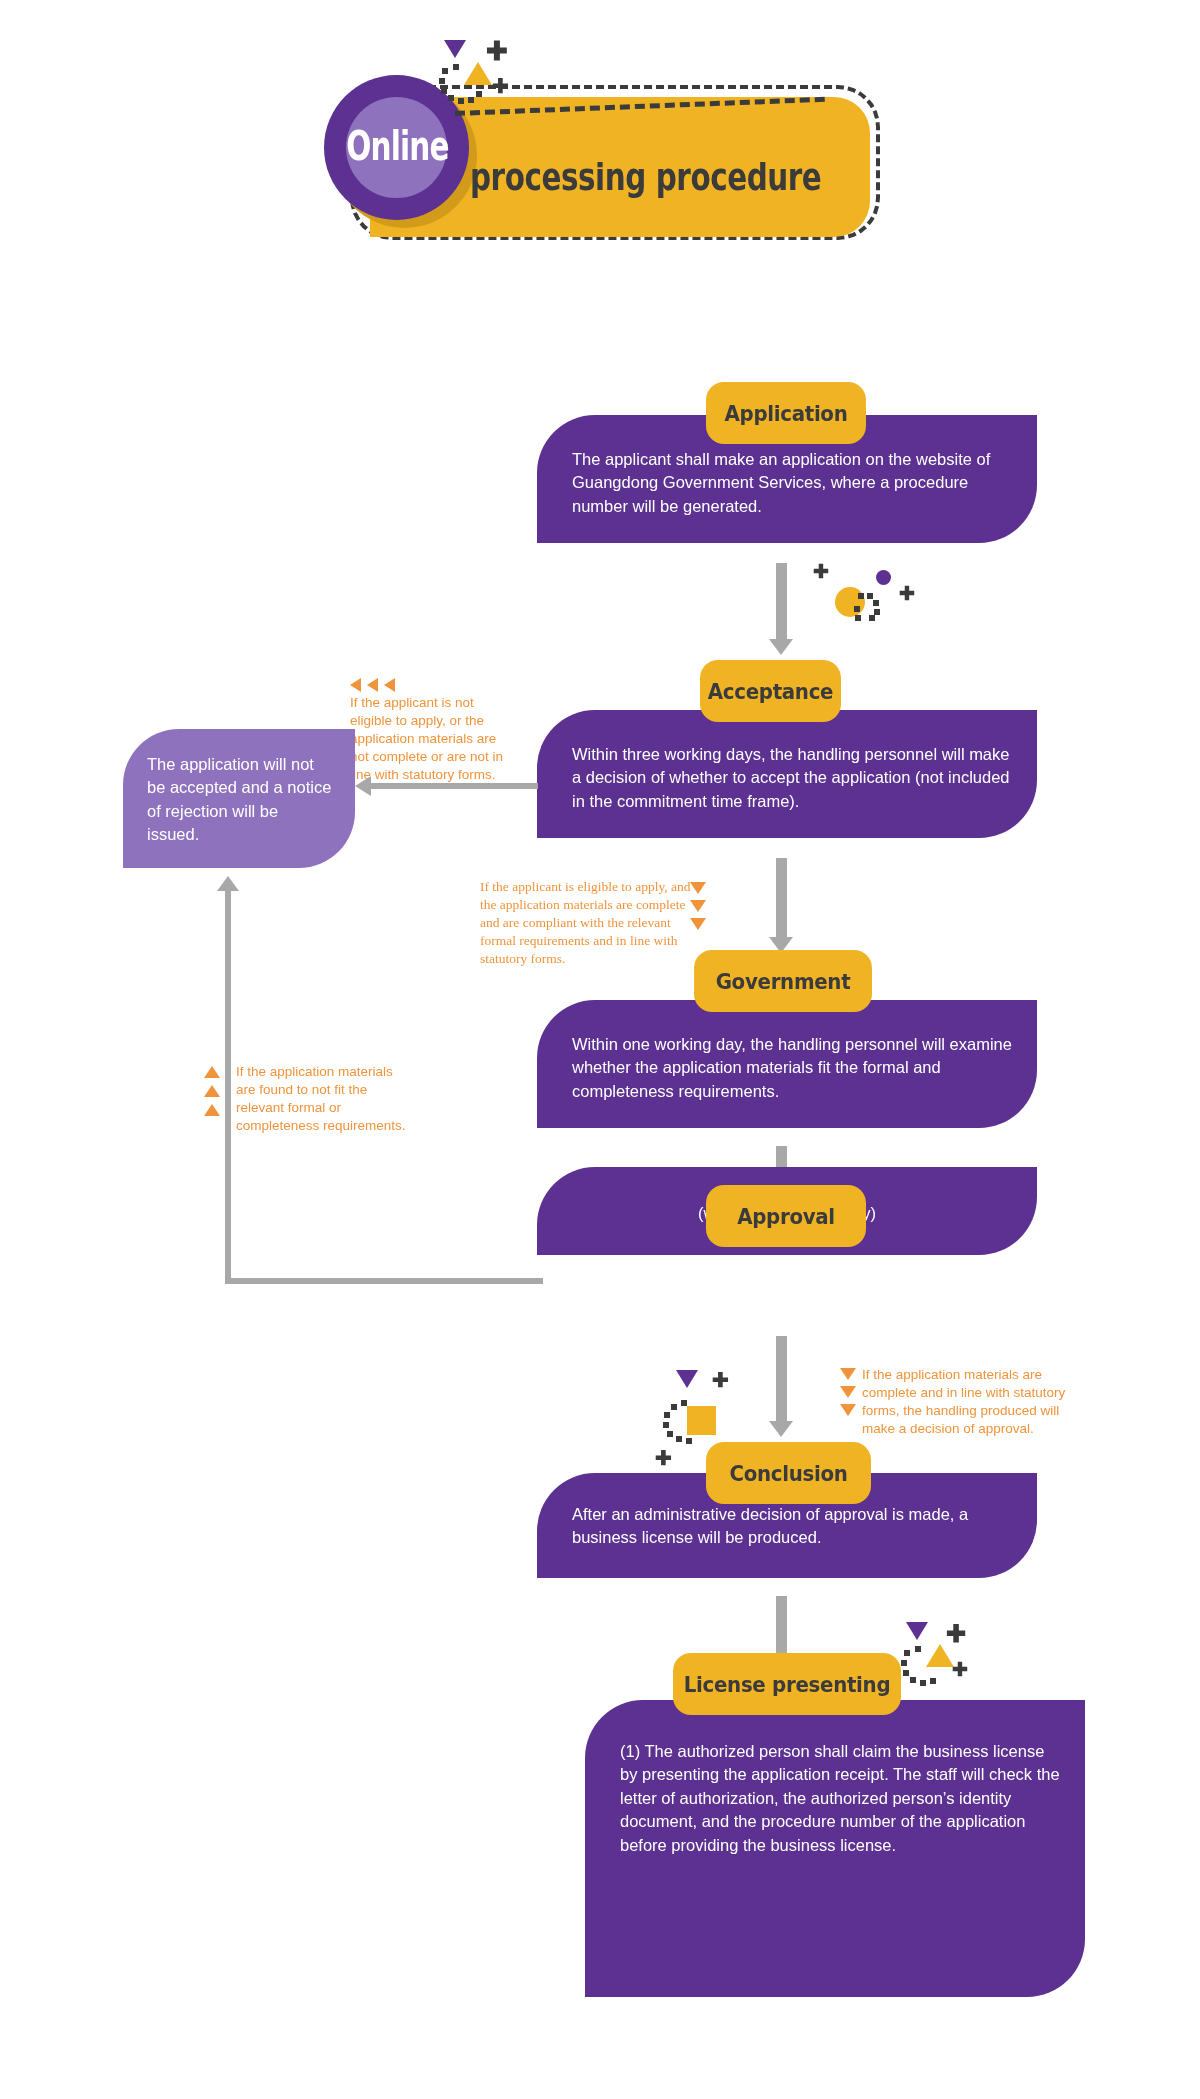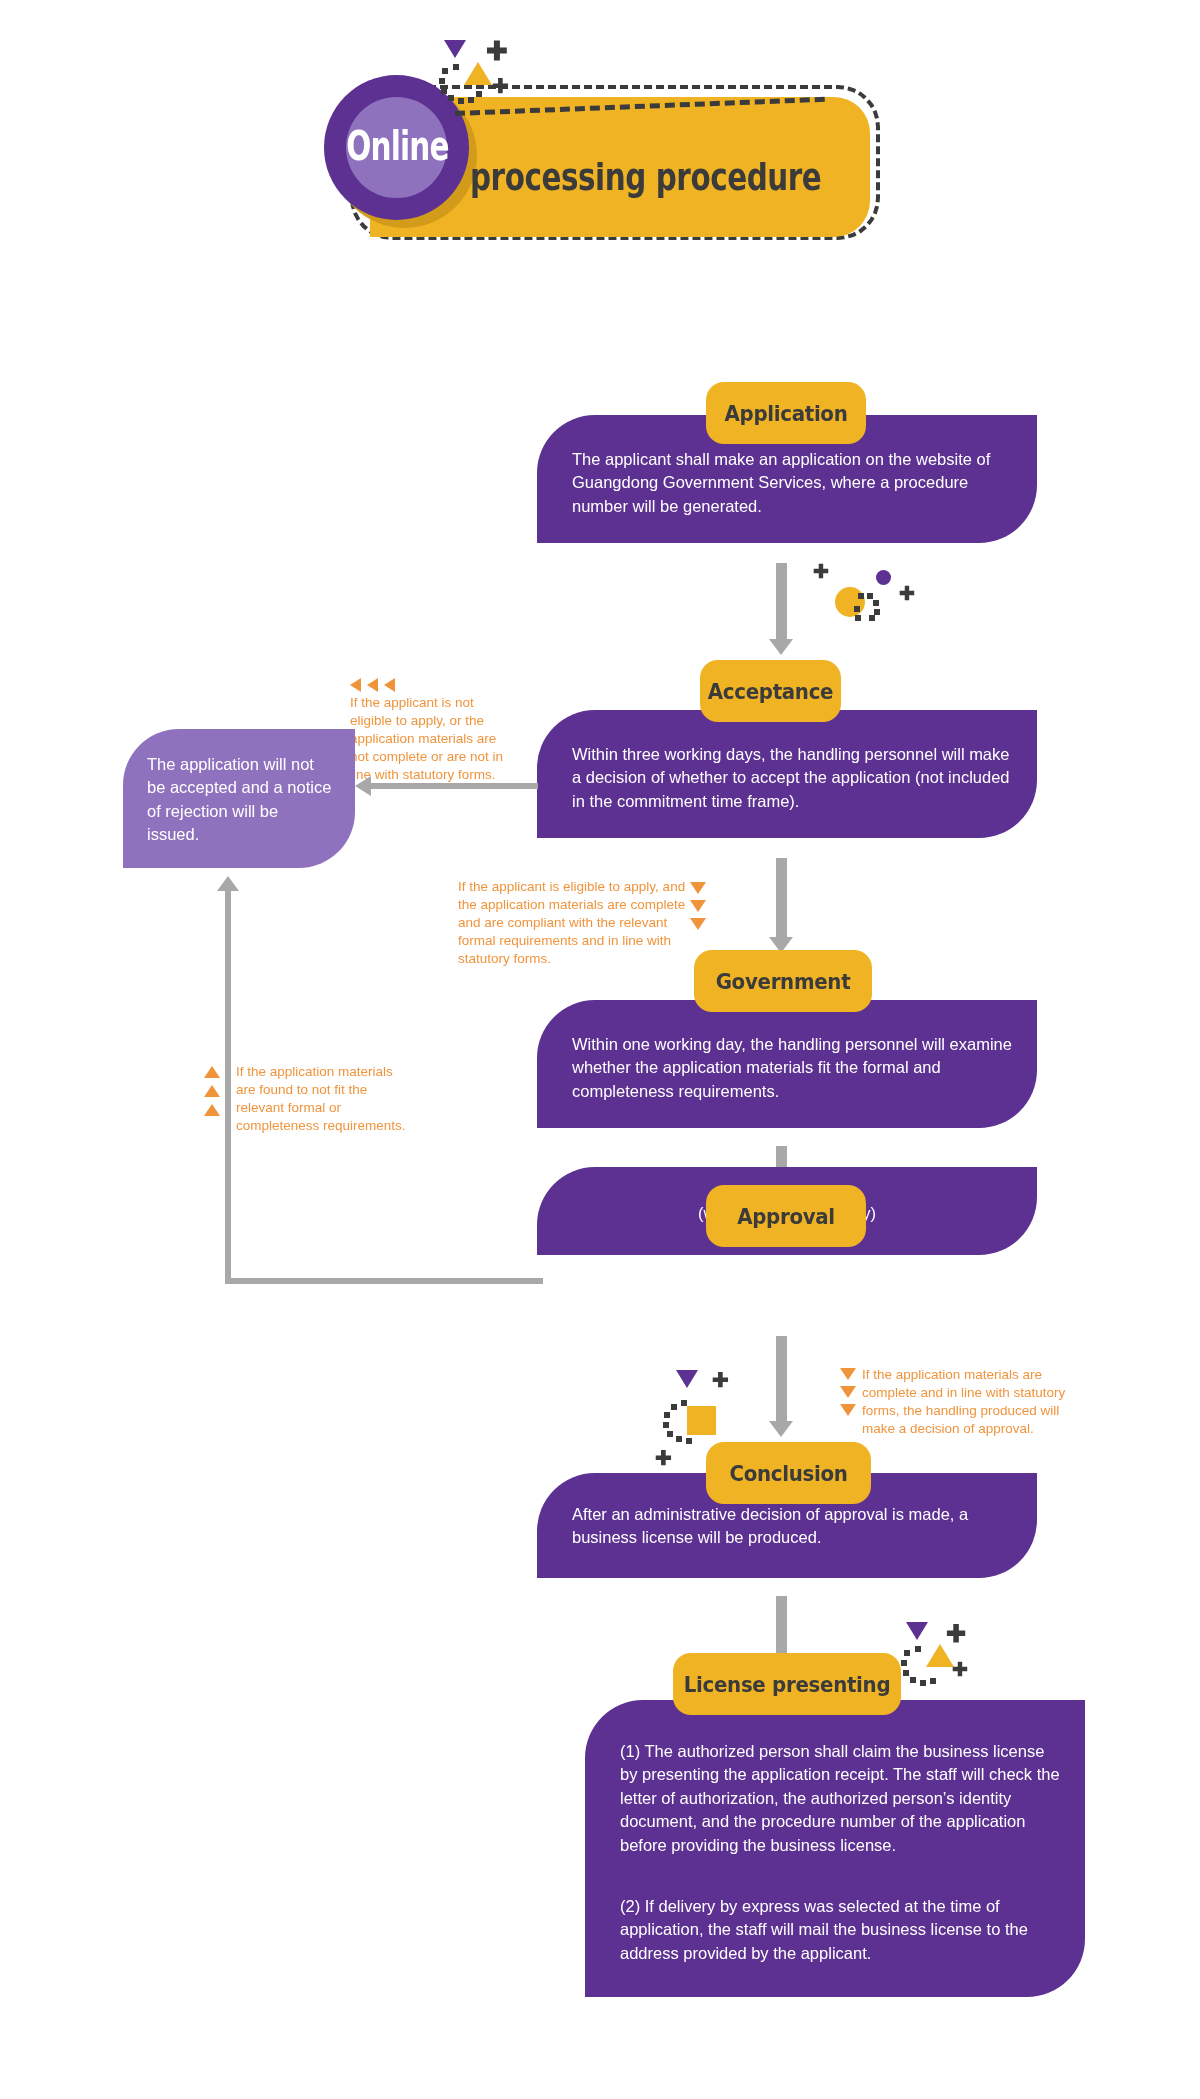--- a/index.html
+++ b/index.html
@@ -349,21 +349,21 @@
 </div>
 
 <div class="arrow-h-left" style="left:370px; top:783px; width:168px;"></div>
 
 <div id="reject-box">
   <span>The application will not be accepted and a notice of rejection will be issued.</span>
 </div>
 
 <div class="arrow-v" style="left:776px; top:858px; height:80px;"></div>
 
-<div class="note" style="left:458px; top:878px; width:228px;">
+<div class="note" style="left:480px; top:878px; width:228px;font-family:Liberation Serif, serif;">
   <div>If the applicant is eligible to apply, and the application materials are complete and are compliant with the relevant formal requirements and in line with statutory forms.</div>
 </div>
 <div class="note-tri-down" style="left:690px; top:882px;"></div>
 <div class="note-tri-down" style="left:690px; top:900px;"></div>
 <div class="note-tri-down" style="left:690px; top:918px;"></div>
 
 <div class="step-card r-tl r-br" style="left:537px; top:1000px; width:500px; height:128px;">
   <div class="step-body" style="position:absolute; left:35px; top:33px; width:440px;">Within one working day, the handling personnel will examine whether the application materials fit the formal and completeness requirements.</div>
 </div>
 <div class="step-pill" style="left:694px; top:950px; width:178px; height:62px;">Government</div>
@@ -425,15 +425,14 @@
   <div class="decor-dot-dark" style="left:11px; top:40px;"></div>
   <div class="decor-dot-dark" style="left:13px; top:50px;"></div>
   <div class="decor-dot-dark" style="left:20px; top:57px;"></div>
   <div class="decor-dot-dark" style="left:30px; top:60px;"></div>
   <div class="decor-dot-dark" style="left:40px; top:58px;"></div>
   <div class="decor-dot-dark" style="left:25px; top:26px;"></div>
 </div>
 
 <div class="step-card r-tl r-br" style="left:537px; top:1700px; width:500px; height:297px;margin-left:48px;">
   <div class="step-body" style="position:absolute; left:35px; top:40px; width:440px;">(1) The authorized person shall claim the business license by presenting the application receipt. The staff will check the letter of authorization, the authorized person’s identity document, and the procedure number of the application before providing the business license.</div>
-  <div class="step-body" style="position:absolute; left:35px; top:195px; width:440px;">(2)  If delivery by express was selected at the time of application, the staff will mail the business license to the address provided by the applicant.</div>
 </div>
 <div class="step-pill" style="left:673px; top:1653px; width:228px; height:62px;">License presenting</div>
 
 </body></html>

